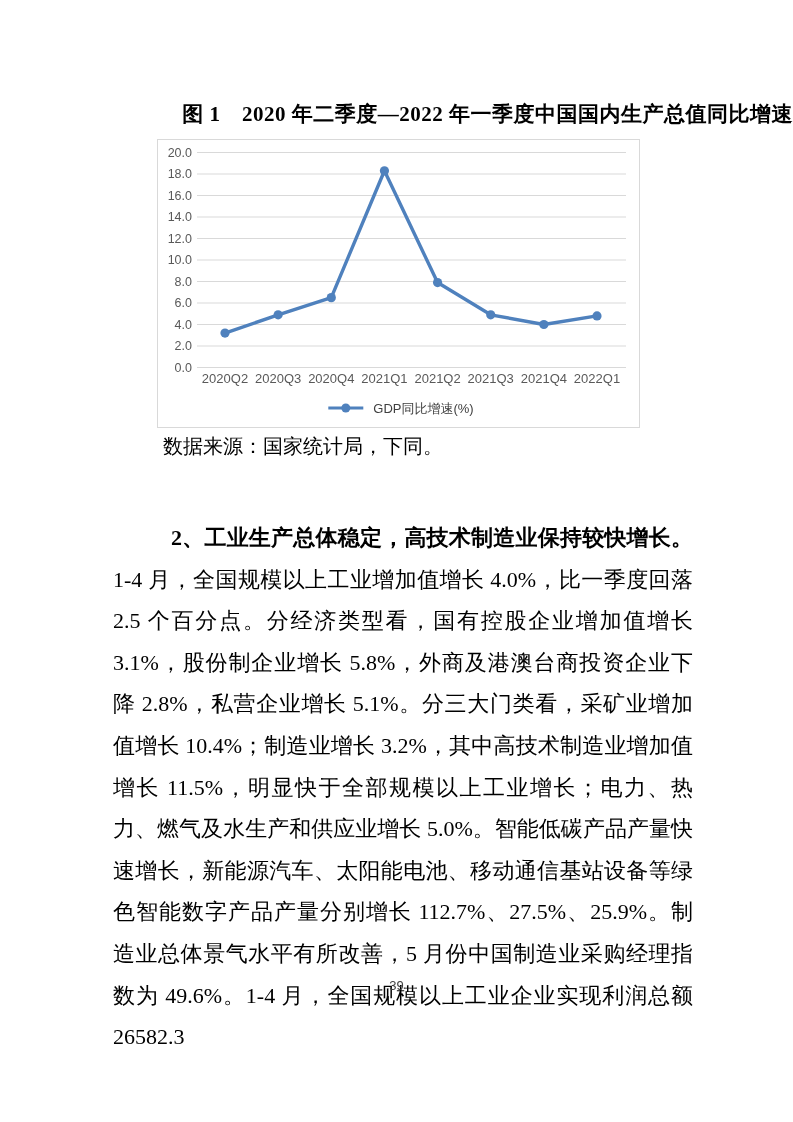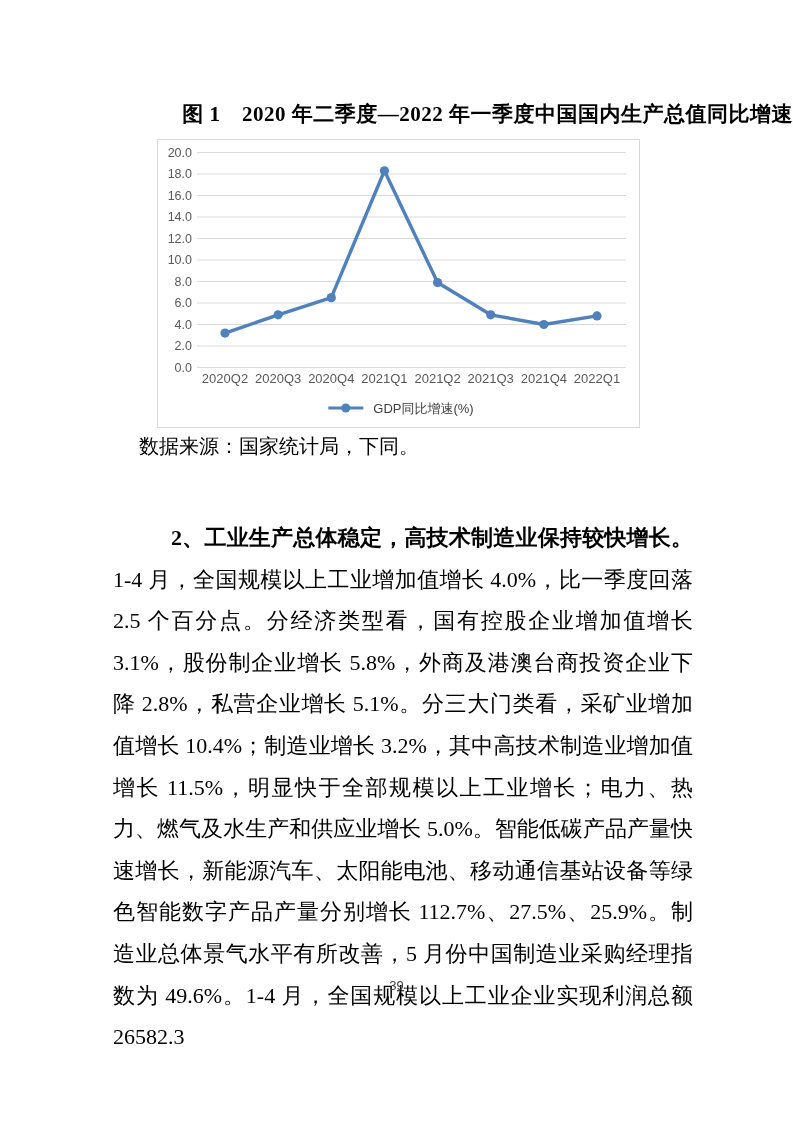--- a/index.html
+++ b/index.html
@@ -15,21 +15,21 @@
     text-align:right; font-size:21px; font-weight:bold; color:#000;
     letter-spacing:0.5px;
   }
   .chart-box {
     position:absolute; left:157px; top:139px; width:483px; height:289px;
     border:1px solid #d9d9d9; background:#fff; box-sizing:border-box;
   }
   .chart-box svg { display:block; width:481px; height:287px;
     font-family:"Liberation Sans","DejaVu Sans",sans-serif; }
   .source-note {
-    position:absolute; left:139px; top:433px; margin:0;
+    position:absolute; left:163px; top:433px; margin:0;
     font-size:20px; color:#000;
   }
   .body-para {
     position:absolute; left:103px; top:507px; width:580px; margin:10px;
     font-size:22px; line-height:41.6px; color:#000;
     text-align:justify; text-align-last:justify;
     text-indent:58px;
   }
   .body-para .lead { font-weight:bold; }
   .page-number {

